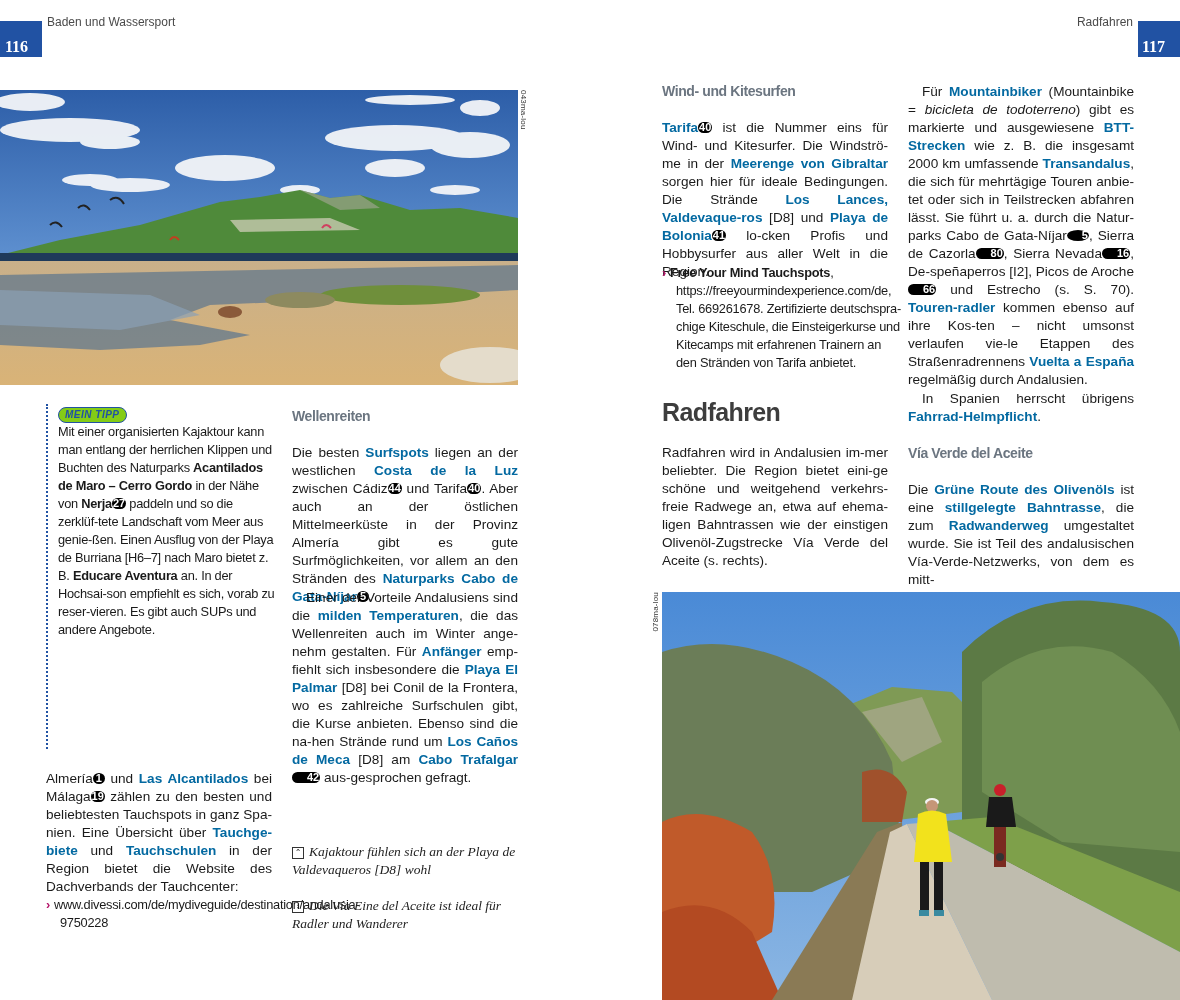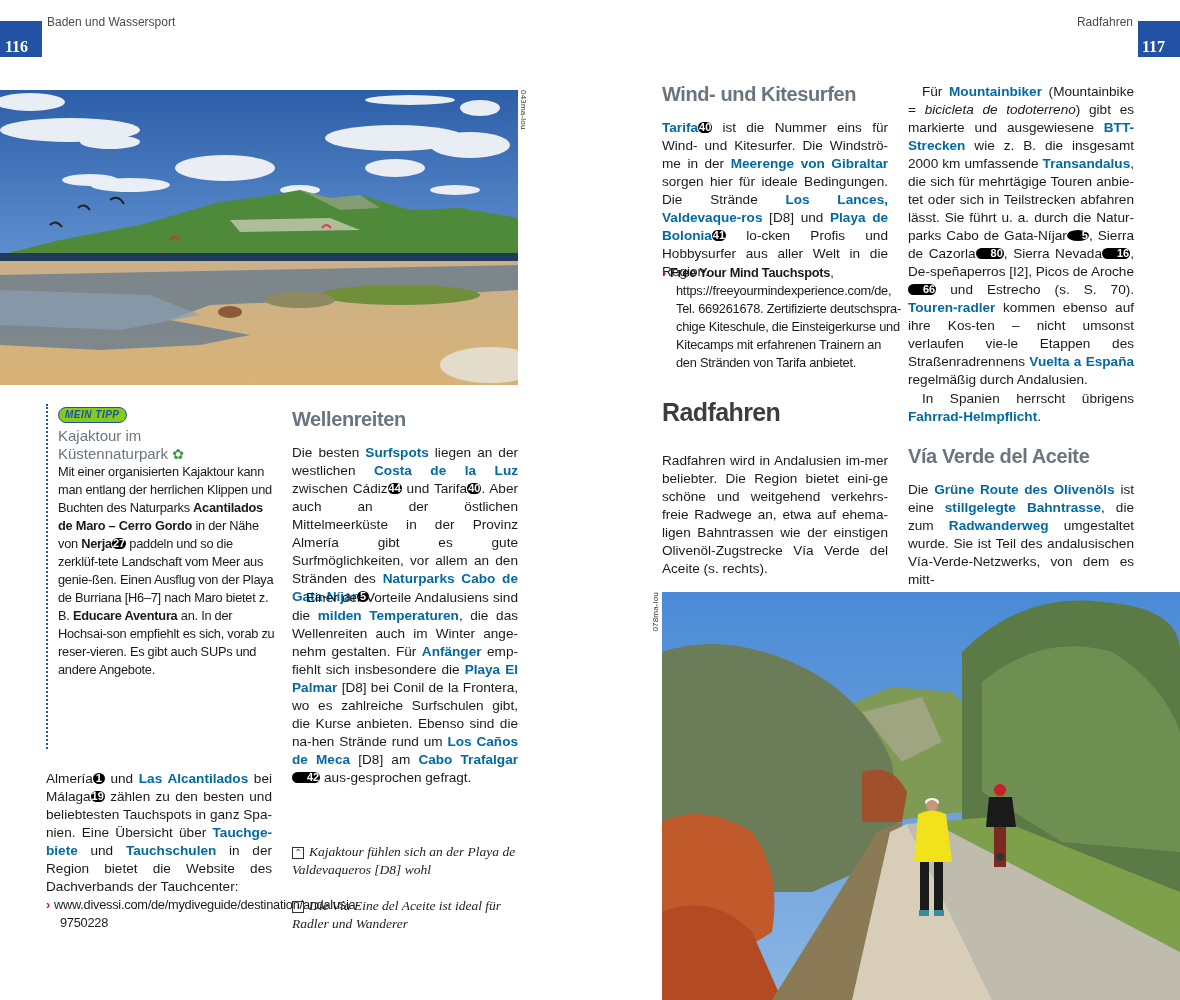--- a/index.html
+++ b/index.html
@@ -17,21 +17,21 @@
              font-size:12px; color:#4a4a4a; }
 
   
   .photo { position:absolute; overflow:hidden; }
   .credit { position:absolute; font-size:8px; color:#333; writing-mode:vertical-rl; letter-spacing:0.2px; }
 
   
   .body { font-size:13.6px; line-height:18px; text-align:justify; hyphens:manual; }
   .body b { font-weight:bold; color:#0369a1; }
   .cond { font-family:"Liberation Sans Narrow", "Liberation Sans", sans-serif; font-size:12.8px; line-height:18px; letter-spacing:-0.25px; }
-  .h2 { font-family:"Liberation Sans", sans-serif; font-weight:bold; color:#6b7580; font-size:20px; letter-spacing:-0.4px; }
+  .h2 { font-family:"Liberation Sans", sans-serif; font-weight:bold; color:#6b7580; font-size:14px; letter-spacing:-0.4px; }
   .h1 { font-family:"Liberation Sans", sans-serif; font-weight:bold; color:#3d3d3d; font-size:25px; letter-spacing:-0.6px; }
   .pin { display:inline-block; background:#000000; color:#fff; border-radius:7px; font-size:11px;
          font-weight:bold; line-height:11px; height:11px; min-width:14px; text-align:center;
          padding:0 1px; vertical-align:1px; box-sizing:border-box; }
   .pin.round { min-width:12px; border-radius:50%; }
   .arrow { color:#b5156a; font-weight:bold; margin-right:4px; }
   .hang { padding-left:14px; text-indent:-14px; }
   .indent { text-indent:14px; }
   .caption { font-family:"Liberation Serif", serif; font-style:italic; font-size:13.5px; line-height:18px; color:#222; }
   .capicon { display:inline-block; width:10px; height:10px; border:1px solid #333; font-style:normal;
@@ -104,24 +104,20 @@
         <path d="M110 110 q8 -6 14 4"></path>
     </g>
     <path d="M170 150 q4 -6 9 0" stroke="#c04020" stroke-width="2" fill="none"></path>
     <path d="M322 138 q4 -6 9 0" stroke="#d04060" stroke-width="2" fill="none"></path>
   </svg>
 </div>
 <div class="credit" style="left:519px; top:90px;">043ma-lou</div>
 
 <div class="tipbox">
   <div class="tipbadge">MEIN TIPP</div>
-  <div class="tiptitle">
-    <div>Kajaktour im</div>
-    <div><span>Küstennaturpark</span> <span class="leaf">✿</span></div>
-  </div>
   <div class="cond" style="text-align:left;"><span>Mit einer organisierten Kajaktour kann man entlang der herrlichen Klippen und Buchten des Naturparks </span><b>Acantilados de Maro – Cerro Gordo</b><span> in der Nähe von </span><b>Nerja</b><span class="pin">27</span><span> paddeln und so die zerklüf-tete Landschaft vom Meer aus genie-ßen. Einen Ausflug von der Playa de Burriana [H6–7] nach Maro bietet z. B. </span><b>Educare Aventura</b><span> an. In der Hochsai-son empfiehlt es sich, vorab zu reser-vieren. Es gibt auch SUPs und andere Angebote.</span></div>
 </div>
 
 <div class="abs body" style="left:46px; top:770px; width:226px;"><span>Almería</span><span class="pin round">1</span><span> und </span><b>Las Alcantilados</b><span> bei Málaga</span><span class="pin">19</span><span> zählen zu den besten und beliebtesten Tauchspots in ganz Spa-nien. Eine Übersicht über </span><b>Tauchge-biete</b><span> und </span><b>Tauchschulen</b><span> in der Region bietet die Website des Dachverbands der Tauchcenter:</span></div>
 <div class="abs cond hang" style="left:46px; top:896px; width:226px;">
   <span class="arrow">›</span><span>www.divessi.com/de/mydiveguide/destination/andalusia-9750228</span>
 </div>
 
 <div class="abs h2" style="left:292px; top:408px;">Wellenreiten</div>
 <div class="abs body" style="left:292px; top:444px; width:226px;"><span>Die besten </span><b>Surfspots</b><span> liegen an der westlichen </span><b>Costa de la Luz</b><span> zwischen Cádiz</span><span class="pin">44</span><span> und Tarifa</span><span class="pin">40</span><span>. Aber auch an der östlichen Mittelmeerküste in der Provinz Almería gibt es gute Surfmöglichkeiten, vor allem an den Stränden des </span><b>Naturparks Cabo de Gata-Níjar</b><span class="pin round">5</span><span>.</span></div>
@@ -139,21 +135,21 @@
     <span>117</span>
   </div>
 
 <div class="abs h2" style="left:662px; top:83px;">Wind- und Kitesurfen</div>
 <div class="abs body" style="left:662px; top:119px; width:226px;"><b>Tarifa</b><span class="pin">40</span><span> ist die Nummer eins für Wind- und Kitesurfer. Die Windströ-me in der </span><b>Meerenge von Gibraltar</b><span> sorgen hier für ideale Bedingungen. Die Strände </span><b>Los Lances, Valdevaque-ros</b><span> [D8] und </span><b>Playa de Bolonia</b><span class="pin">41</span><span> lo-cken Profis und Hobbysurfer aus aller Welt in die Region.</span></div>
 <div class="abs cond hang" style="left:662px; top:264px; width:226px; text-align:left;">
   <span class="arrow">›</span><b>Free Your Mind Tauchspots</b><span>, https://freeyourmindexperience.com/de, Tel. 669261678. Zertifizierte deutschspra-chige Kiteschule, die Einsteigerkurse und Kitecamps mit erfahrenen Trainern an den Stränden von Tarifa anbietet.</span>
 </div>
 
 <div class="abs h1" style="left:662px; top:398px;">Radfahren</div>
-<div class="abs body" style="left:662px; top:444px; width:226px;margin-top:8px;">Radfahren wird in Andalusien im-mer beliebter. Die Region bietet eini-ge schöne und weitgehend verkehrs-freie Radwege an, etwa auf ehema-ligen Bahntrassen wie der einstigen Olivenöl-Zugstrecke Vía Verde del Aceite (s. rechts).</div>
+<div class="abs body" style="left:662px; top:444px; width:226px;">Radfahren wird in Andalusien im-mer beliebter. Die Region bietet eini-ge schöne und weitgehend verkehrs-freie Radwege an, etwa auf ehema-ligen Bahntrassen wie der einstigen Olivenöl-Zugstrecke Vía Verde del Aceite (s. rechts).</div>
 
 <div class="abs body indent" style="left:908px; top:83px; width:226px;"><span>Für </span><b>Mountainbiker</b><span> (Mountainbike = </span><i>bicicleta de todoterreno</i><span>) gibt es markierte und ausgewiesene </span><b>BTT-Strecken</b><span> wie z. B. die insgesamt 2000 km umfassende </span><b>Transandalus</b><span>, die sich für mehrtägige Touren anbie-tet oder sich in Teilstrecken abfahren lässt. Sie führt u. a. durch die Natur-parks Cabo de Gata-Níjar</span><span class="pin round">5</span><span>, Sierra de Cazorla</span><span class="pin">80</span><span>, Sierra Nevada</span><span class="pin">16</span><span>, De-speñaperros [I2], Picos de Aroche</span><span class="pin">66</span><span> und Estrecho (s. S. 70). </span><b>Touren-radler</b><span> kommen ebenso auf ihre Kos-ten – nicht umsonst verlaufen vie-le Etappen des Straßenradrennens </span><b>Vuelta a España</b><span> regelmäßig durch Andalusien.</span></div>
 <div class="abs body indent" style="left:908px; top:390px; width:226px; text-align:justify;"><span>In Spanien herrscht übrigens </span><b>Fahrrad-Helmpflicht</b><span>.</span></div>
 
 <div class="abs h2" style="left:908px; top:445px;">Vía Verde del Aceite</div>
 <div class="abs body" style="left:908px; top:481px; width:226px;"><span>Die </span><b>Grüne Route des Olivenöls</b><span> ist eine </span><b>stillgelegte Bahntrasse</b><span>, die zum </span><b>Radwanderweg</b><span> umgestaltet wurde. Sie ist Teil des andalusischen Vía-Verde-Netzwerks, von dem es mitt-</span></div>
 
 <div class="credit" style="left:651px; top:592px; transform:rotate(180deg);">078ma-lou</div>
 <div class="photo" style="left:662px; top:592px; width:518px; height:408px;">
   <svg width="518" height="408" viewBox="0 0 518 408">

